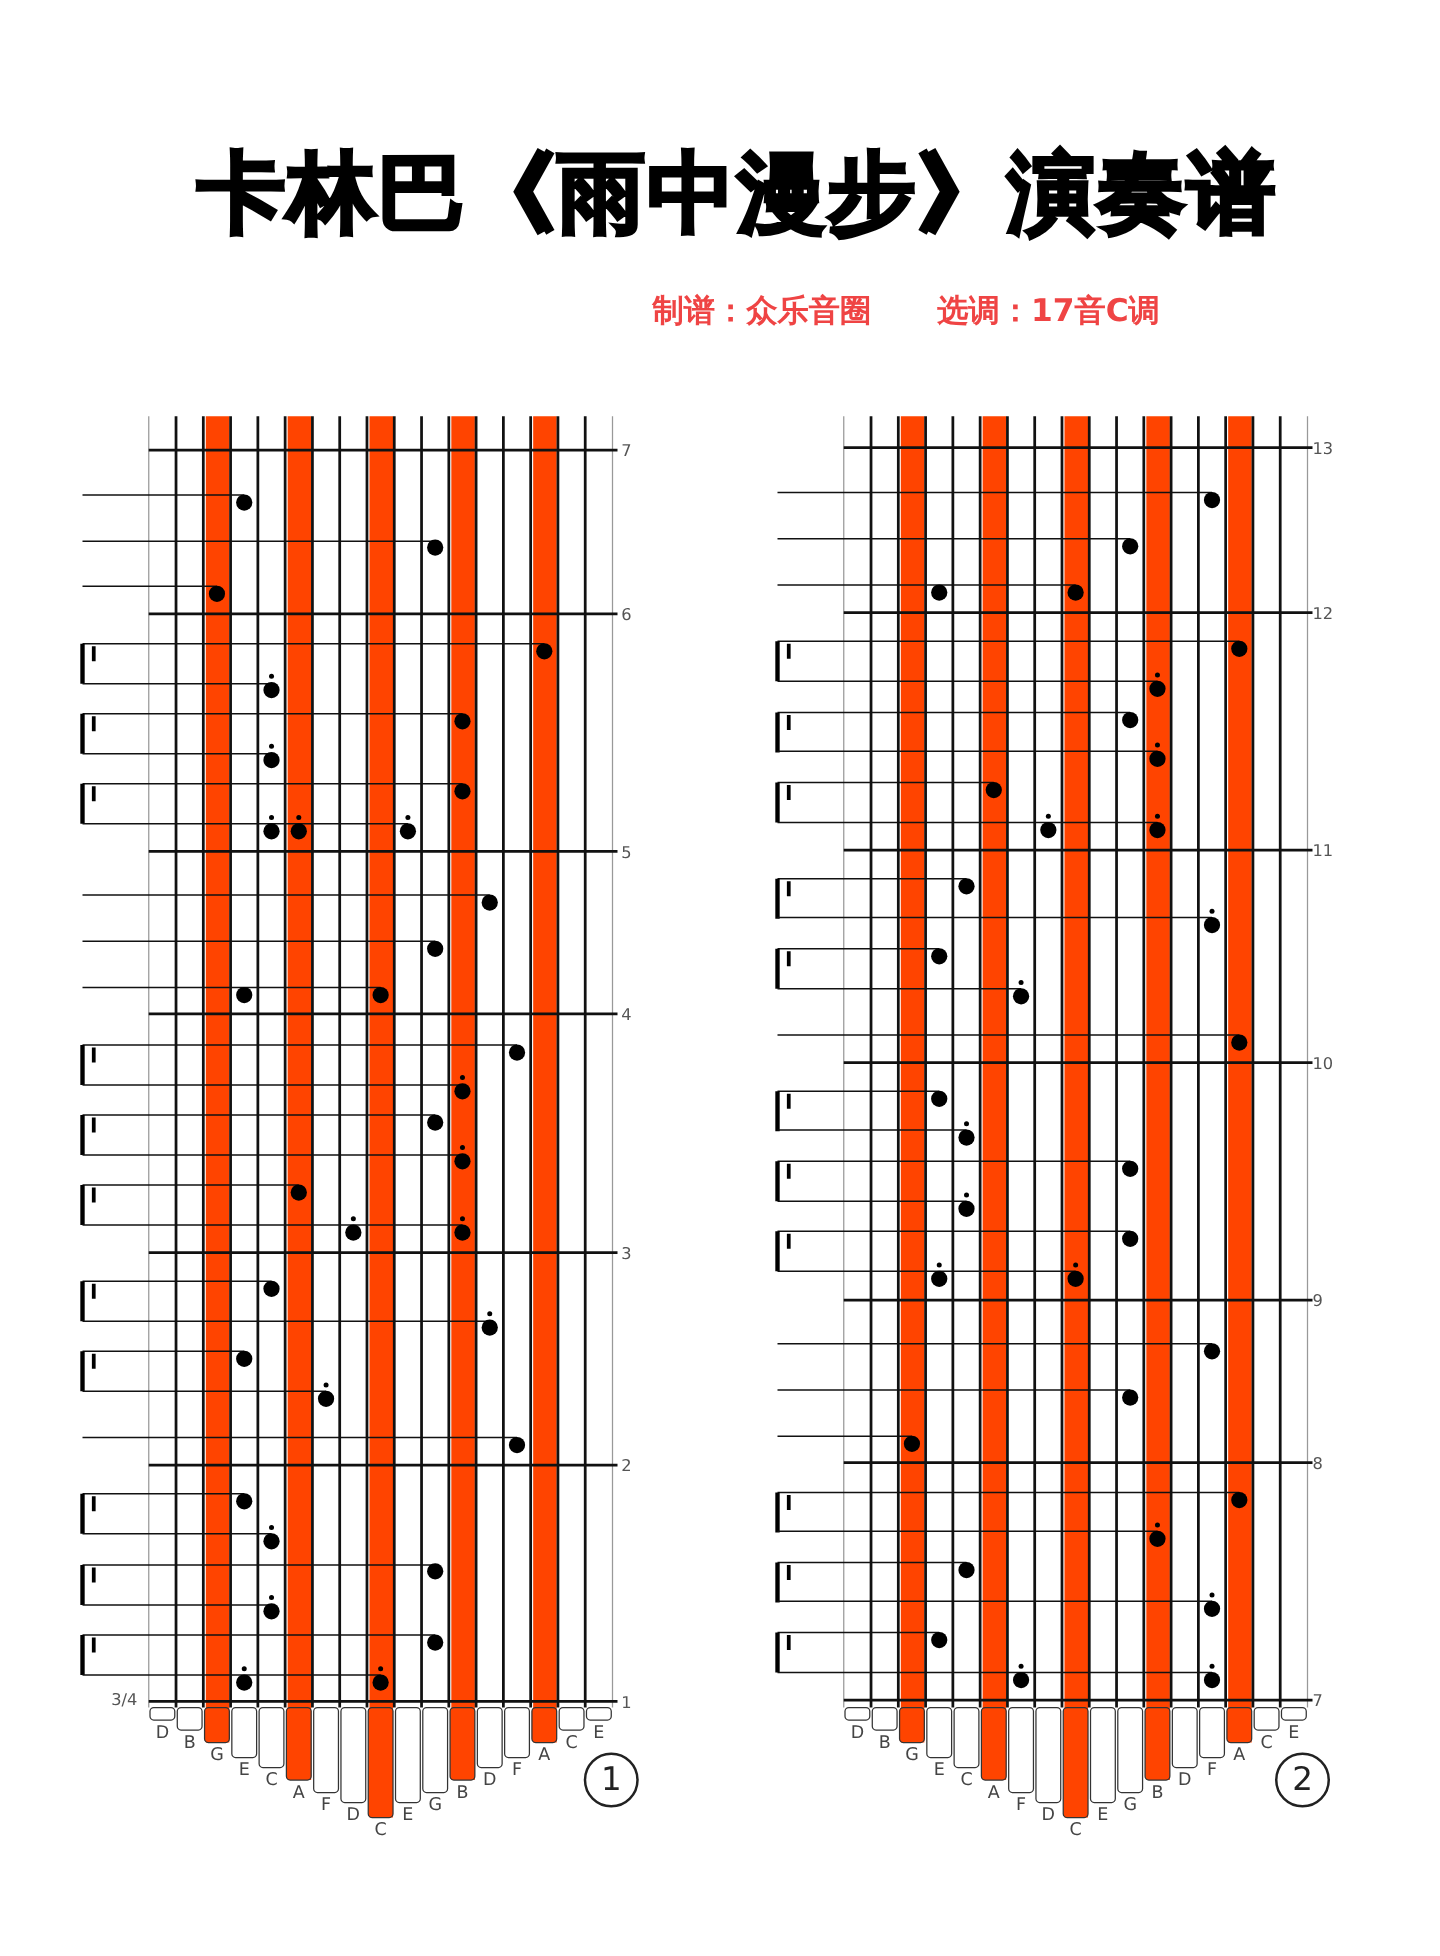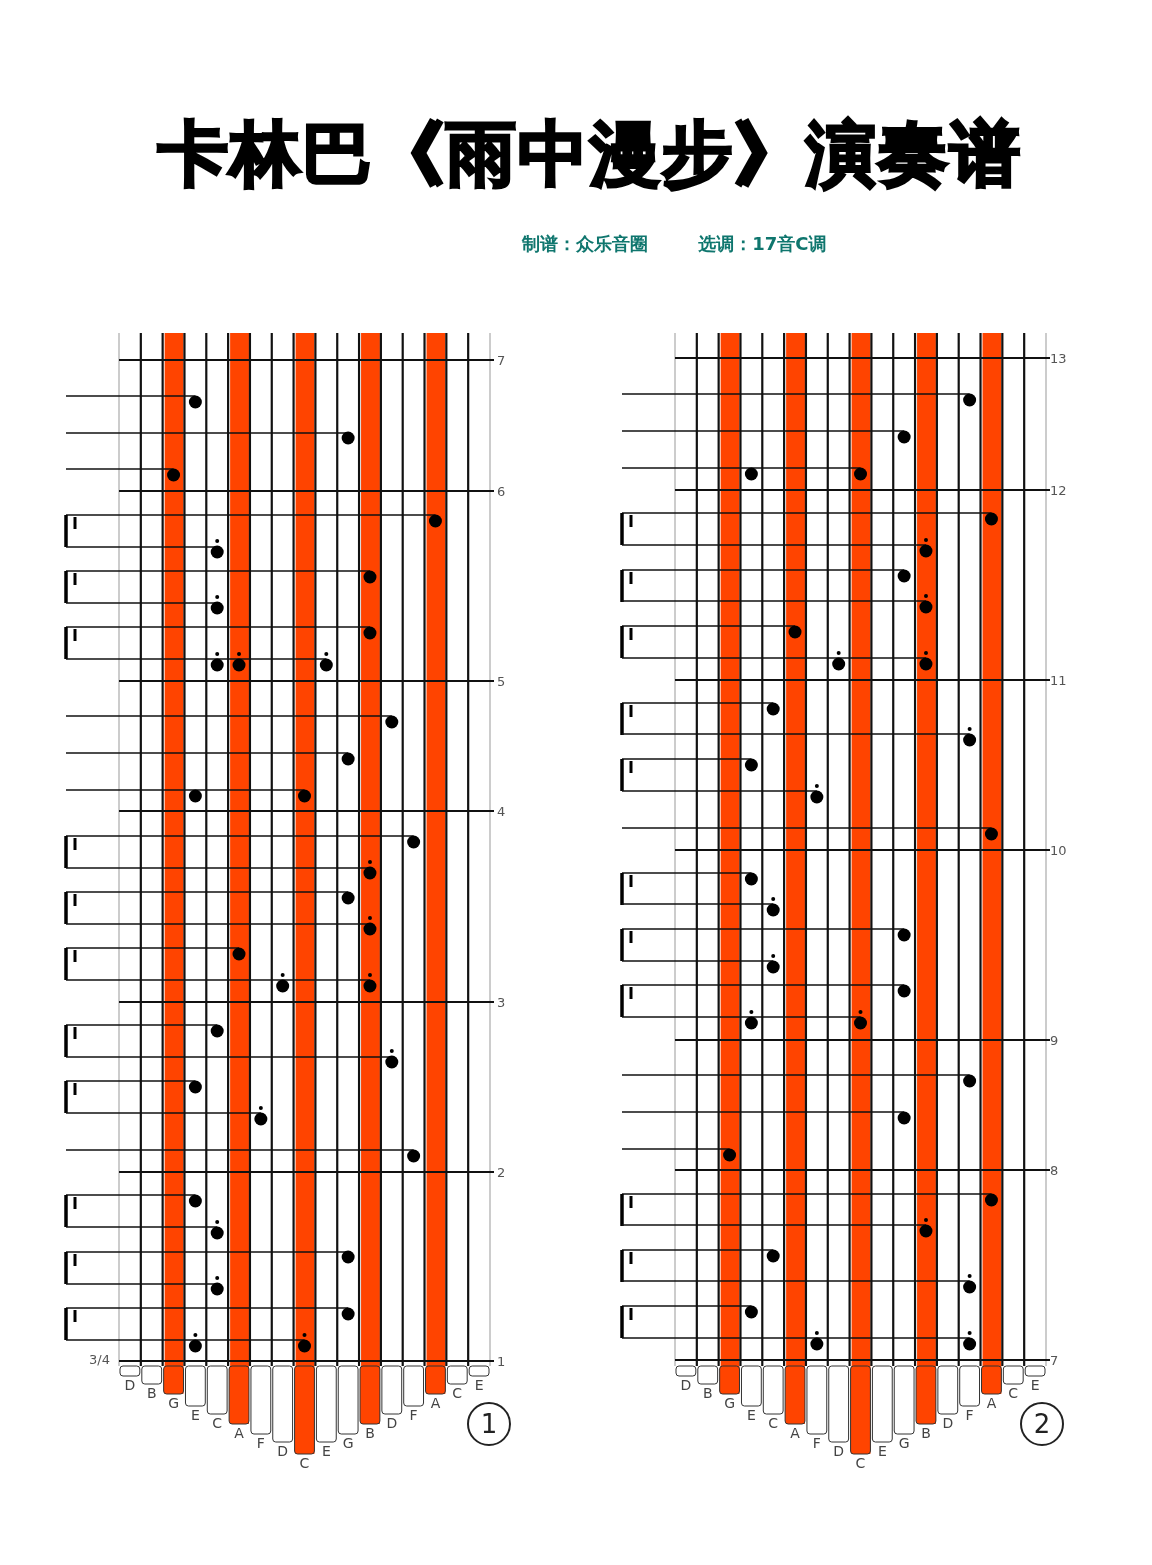--- a/index.html
+++ b/index.html
@@ -1,18 +1,18 @@
 <!DOCTYPE html>
 <html><head>
 <meta charset="utf-8">
 <style>
   html, body { margin:0; padding:0; background:#fff; }
   body { width:1152px; height:1565px; position:relative; overflow:hidden; font-family:"DejaVu Sans", sans-serif; }
   .title { position:absolute; left:0; top:108px; width:1180px; text-align:center; font-family:"DejaVu Sans", sans-serif; font-weight:900; font-size:70px; letter-spacing:2px; color:#000; -webkit-text-stroke:3px #000; }
-  .subtitle { position:absolute; top:232px; left:522px; font-size:18px; font-weight:bold; color:#0f766e; white-space:nowrap; }
+  .subtitle { position:absolute; top:232px; left:522px; font-size:25px; font-weight:bold; color:#ef4444; white-space:nowrap; }
   .subtitle span { margin-right:44px; }
   .panel { position:absolute; top:0; left:0; width:1152px; height:1565px; pointer-events:none; }
   svg { position:absolute; left:0; top:0; }
   .num { position:absolute; width:40px; height:40px; border:2.5px solid #222; border-radius:50%; font-size:26px; line-height:40px; text-align:center; font-family:"DejaVu Sans", sans-serif; color:#222; }
 </style>
 </head>
 <body>
 
 <div class="title">卡林巴《雨中漫步》演奏谱</div>
 <div class="subtitle">

